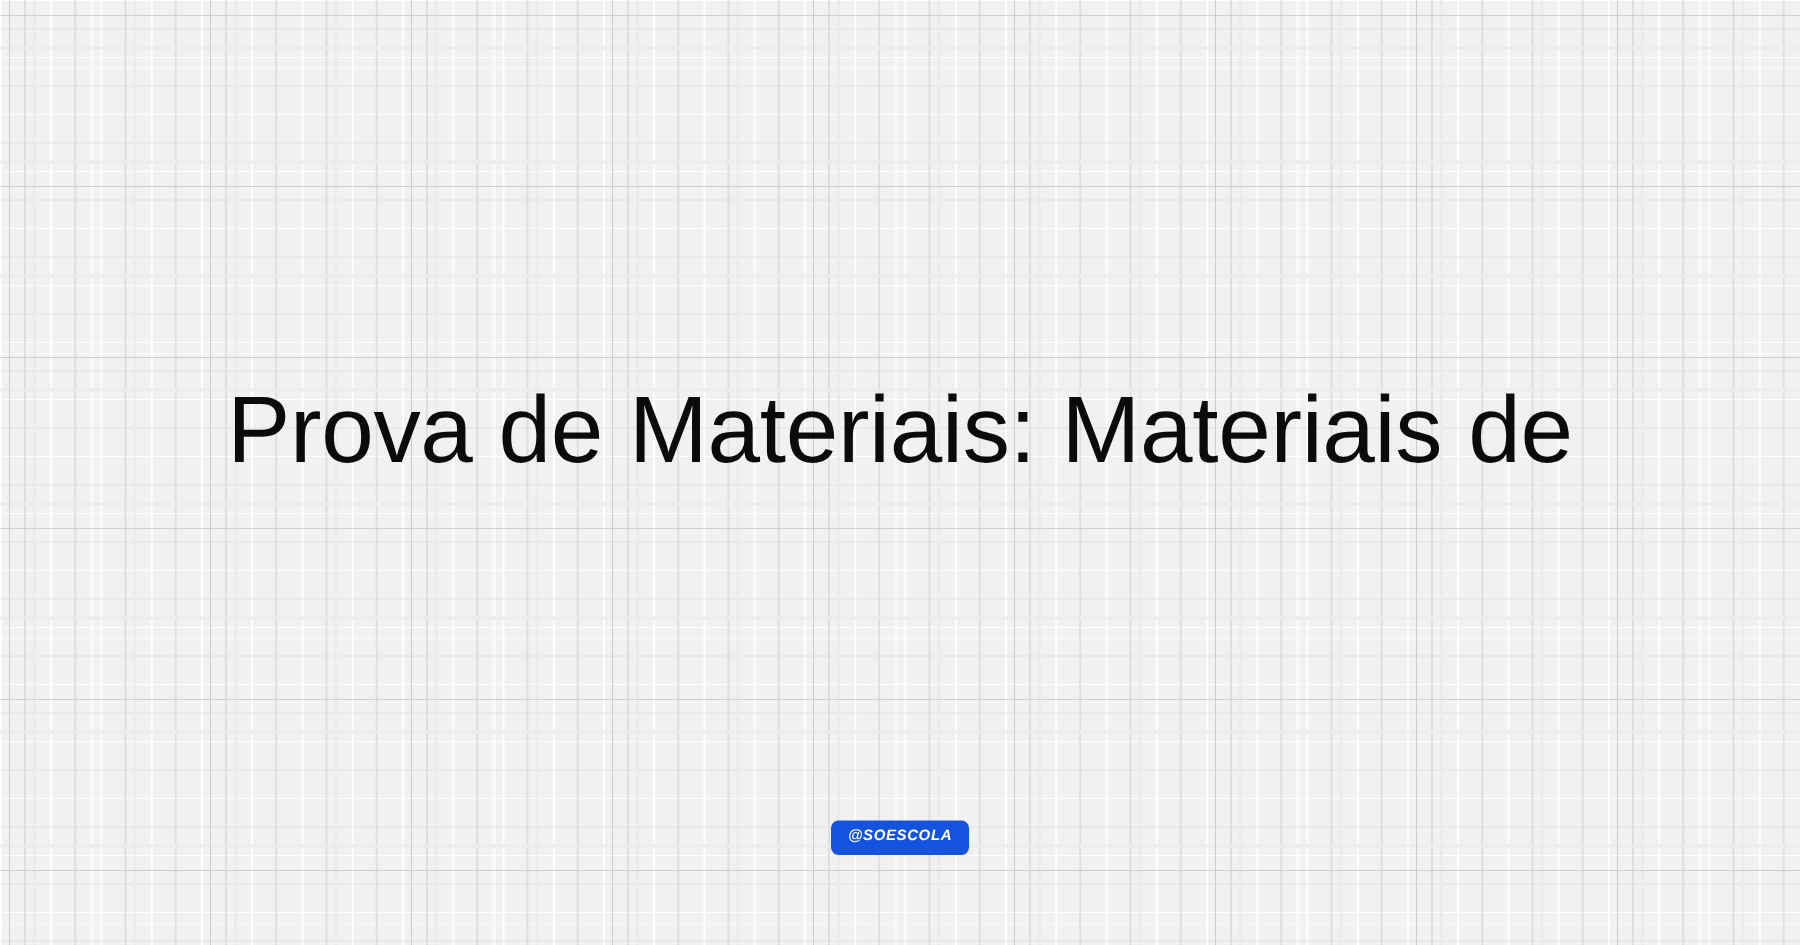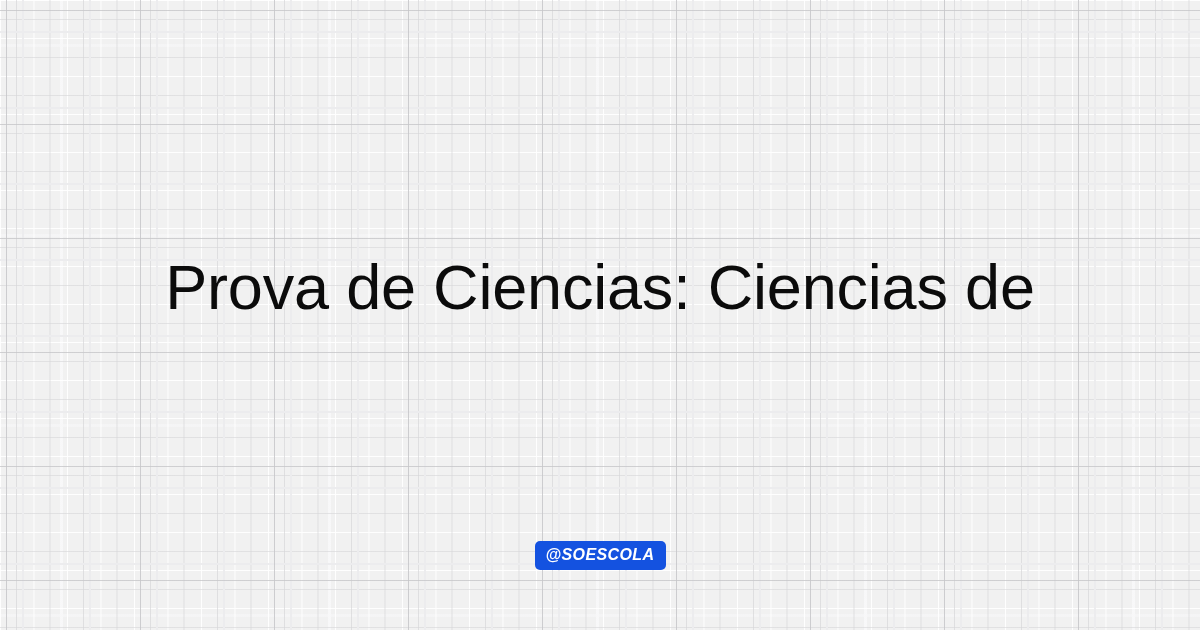--- a/index.html
+++ b/index.html
@@ -109,39 +109,39 @@
     justify-content: center;
   }
 
   .badge {
     display: inline-block;
     background: #1452e0;
     color: #ffffff;
     font-family: "Liberation Sans", sans-serif;
     font-style: italic;
     font-weight: bold;
-    font-size: 16px;
+    font-size: 10px;
     letter-spacing: 0.4px;
     line-height: 1;
     padding: 6px 11px 7px 11px;
     border-radius: 5px;
   }
 </style>
 </head>
 <body>
 
 <div class="card">
 
   <div class="grid-layer grid-wash"></div>
   <div class="grid-layer grid-minor"></div>
   <div class="grid-layer grid-minor-b"></div>
   <div class="grid-layer grid-accent"></div>
   <div class="grid-layer grid-major"></div>
 
   <h1 class="title">
-    <span class="title-line">Prova de Ciencias: Ciencias de</span>
+    <span class="title-line">Prova de Materiais: Materiais de</span>
   </h1>
 
   <div class="badge-wrap">
     <span class="badge">@SOESCOLA</span>
   </div>
 
 </div>
 
 </body></html>

